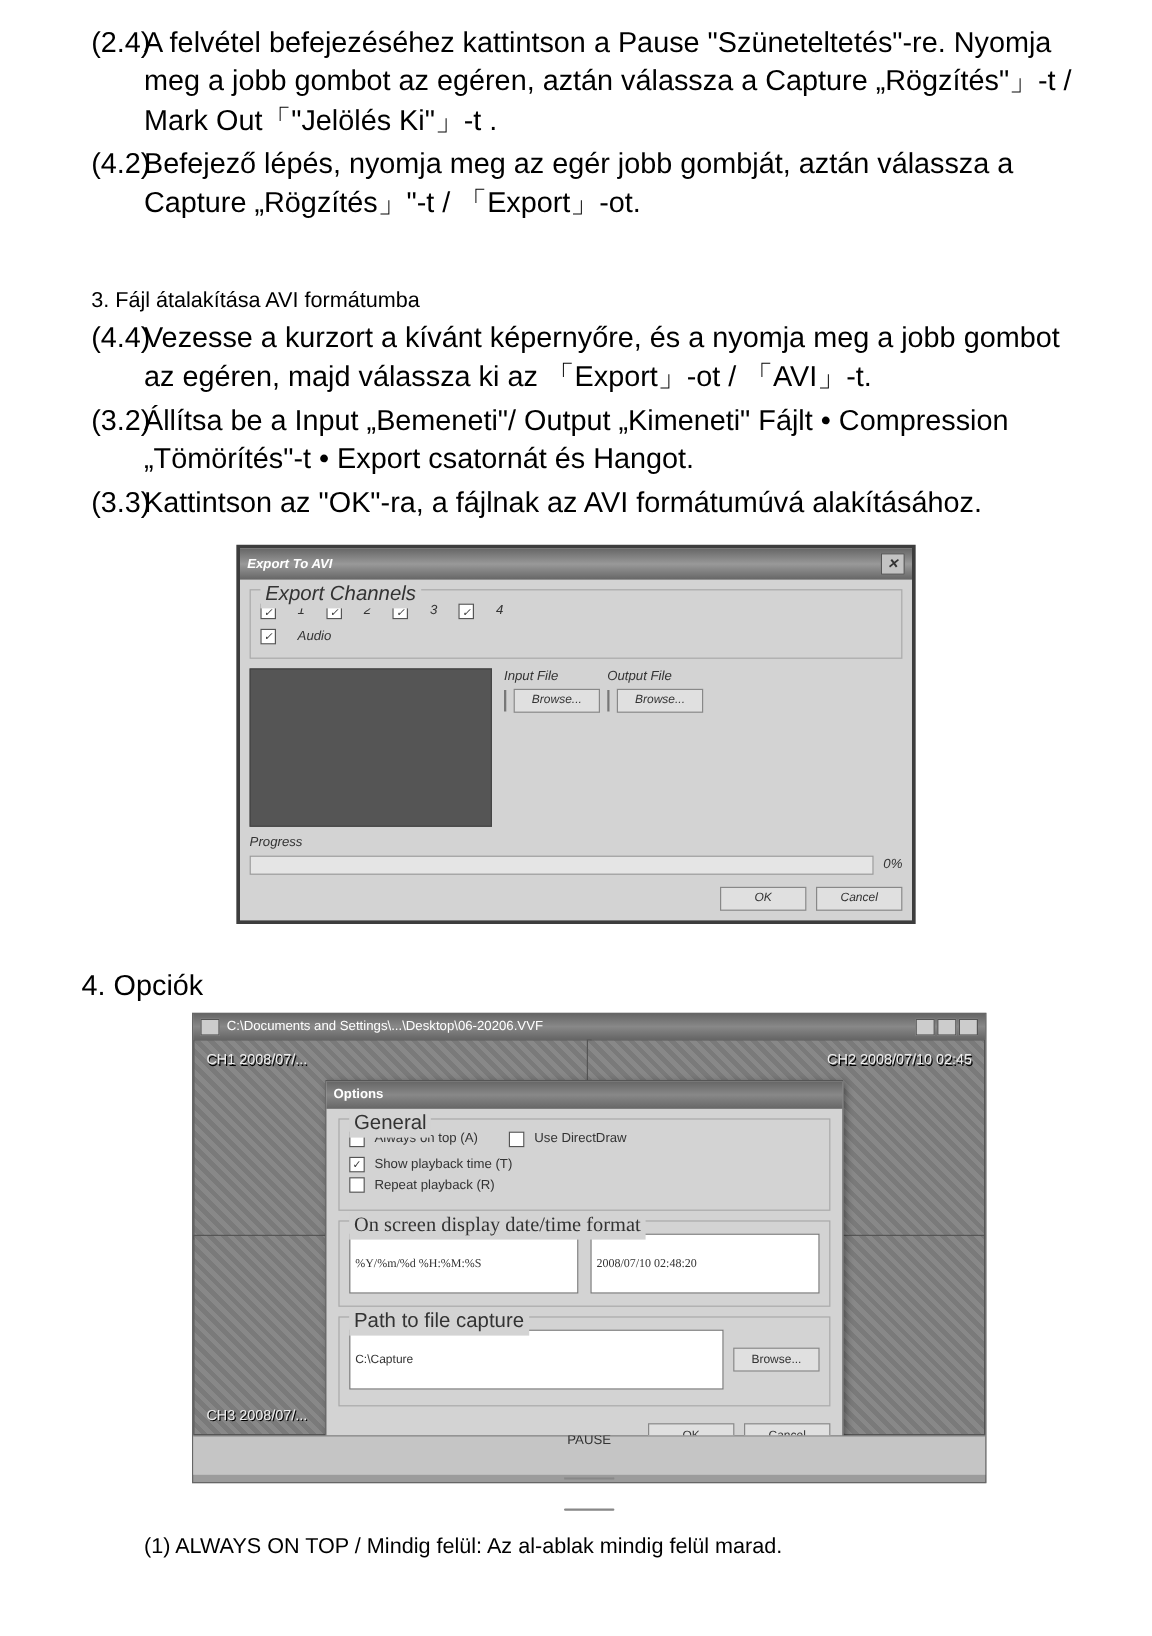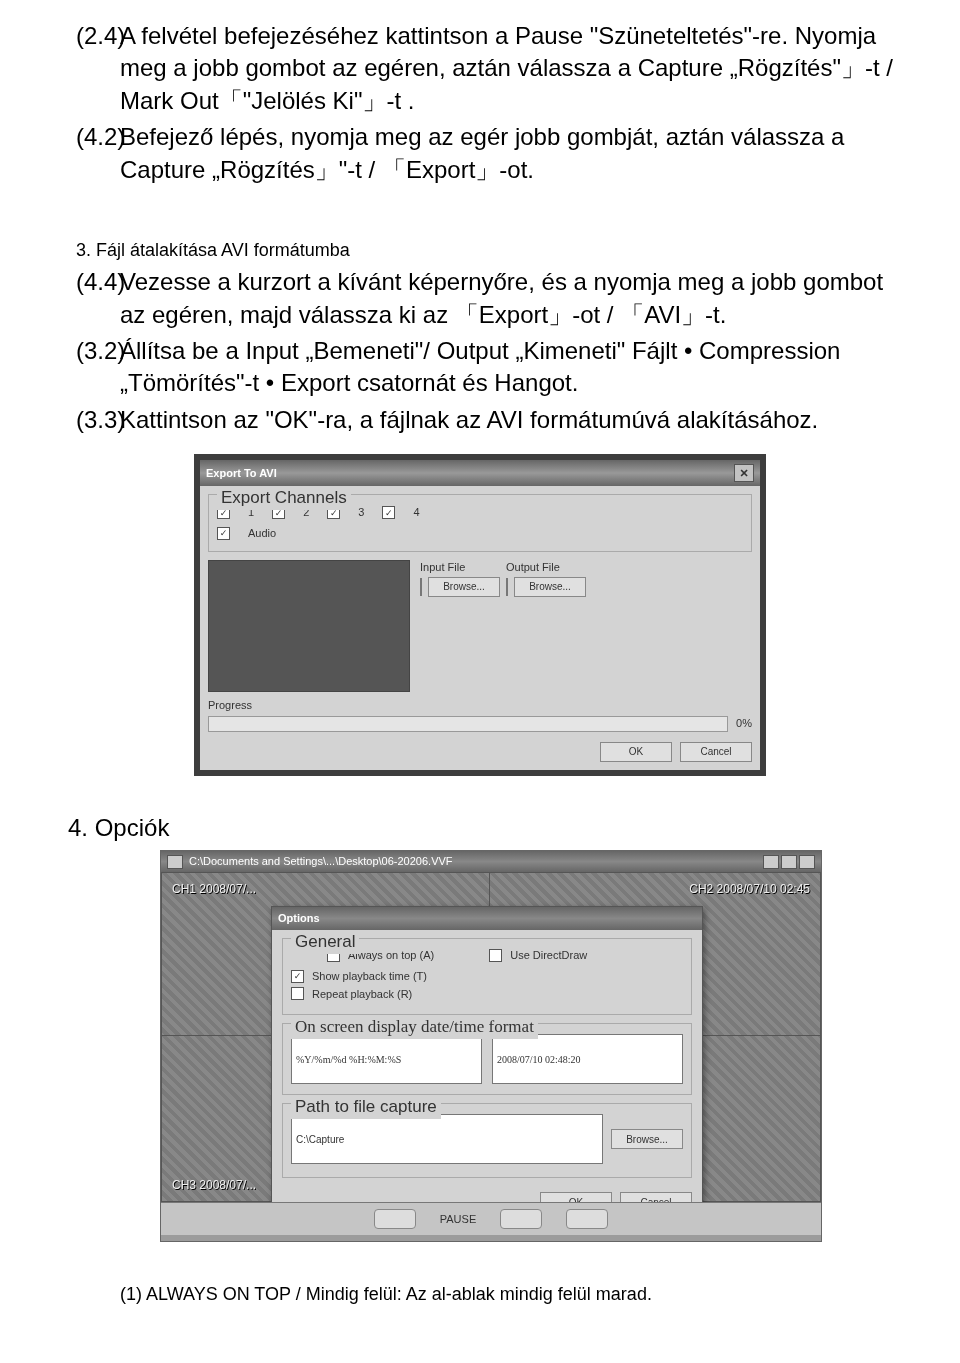--- a/index.html
+++ b/index.html
@@ -34,25 +34,26 @@
     margin-top: 30px;
     margin-bottom: 4px;
     padding-left: 26px;
   }
   .gap { height: 18px; }
 
   
   .dialog1 {
     width: 560px;
     margin: 18px auto 10px auto;
-    border: 6px solid #b91c1c;
+    border: 3px solid #b91c1c;
     background: #d7d2cc;
     font-size: 11px;
     color: #333;
     filter: grayscale(100%);
+    font-style: italic;
   }
   .titlebar {
     display: flex;
     justify-content: space-between;
     align-items: center;
     background: linear-gradient(#666,#999,#666);
     color: #fff;
     font-weight: bold;
     padding: 4px 6px;
   }
@@ -224,20 +225,21 @@
   .cam-left-bottom { left:6px; bottom:6px; }
   .player-controls {
     height: 32px;
     background: #c9c5c0;
     border-top: 1px solid #777;
     display: flex;
     align-items: center;
     justify-content: center;
     gap: 24px;
     font-size: 11px;
+    flex-direction: column;
   }
   .pill {
     width: 40px; height: 18px;
     background: #ddd;
     border: 1px solid #888;
     border-radius: 4px;
   }
 
   
   .options-dialog {
@@ -253,22 +255,21 @@
     padding: 8px 10px 10px 10px;
   }
   .opt-row {
     display: flex;
     align-items: center;
     gap: 8px;
     margin: 3px 0;
   }
   .opt-col-split {
     display: flex;
-    gap: 55px;
-    margin-left: 36px;
+    gap: 26px;
   }
   .opt-textbox {
     flex: 1;
     height: 18px;
     background: #fff;
     border: 1px solid #777;
     padding: 15px 4px;
     display: flex;
     align-items: center;
     font-size: 10px;

